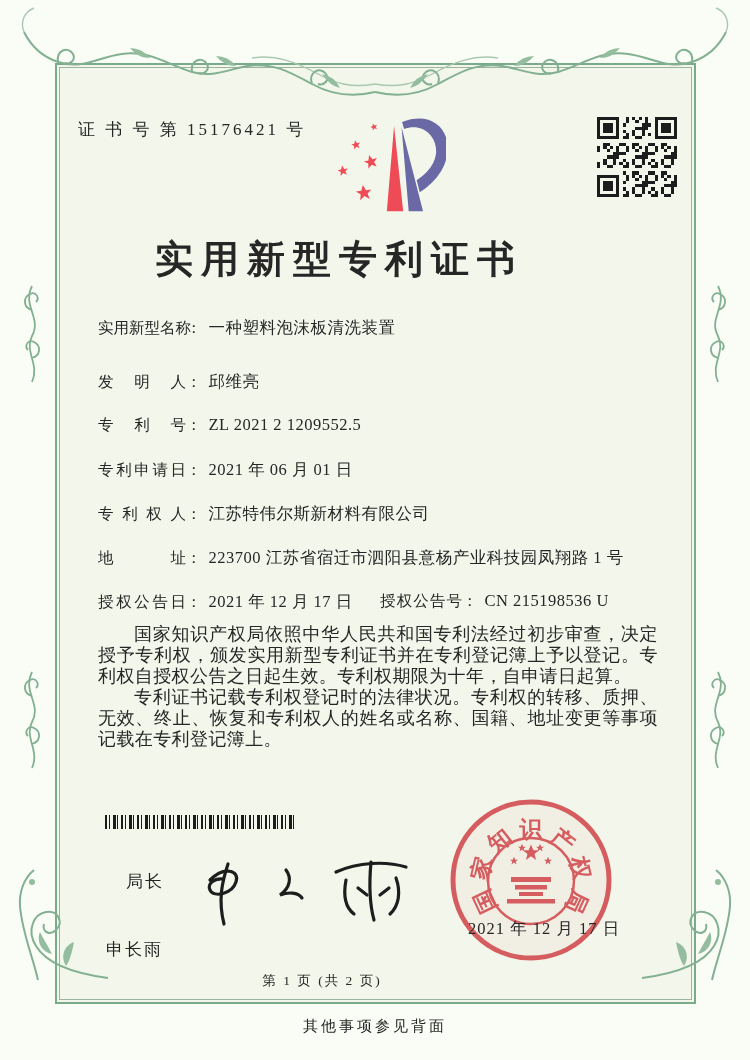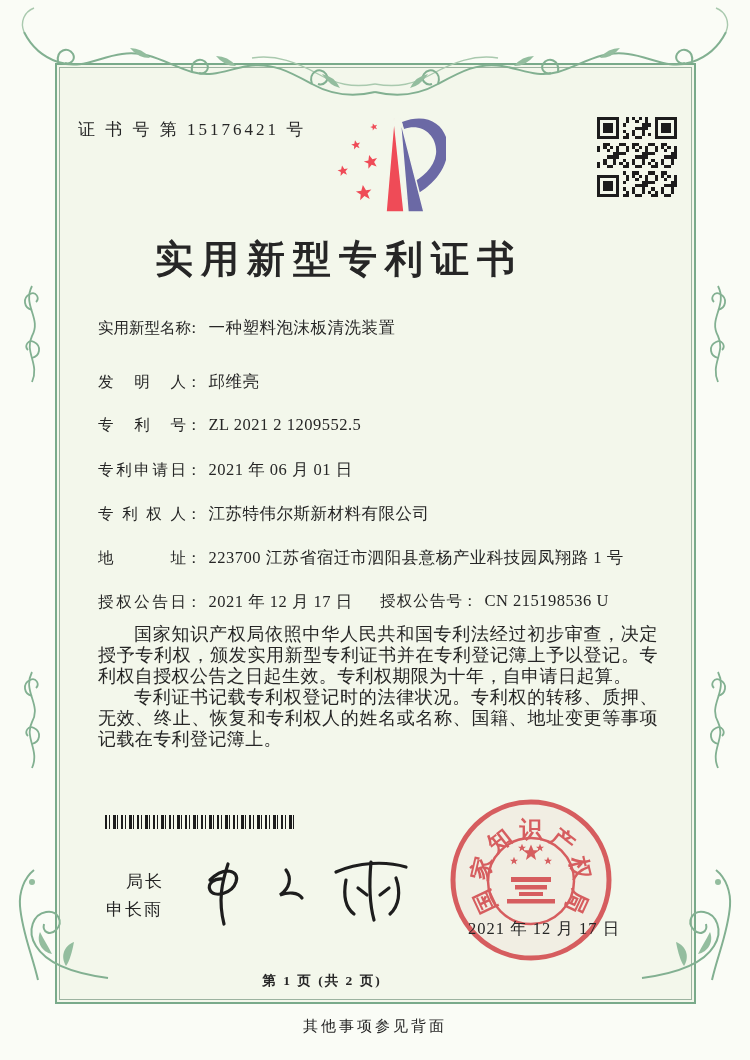--- a/index.html
+++ b/index.html
@@ -22,25 +22,25 @@
   .colon{font-size:15.5px;}
   .fvalue{font-size:16.5px;margin-left:7px;letter-spacing:0.5px;}
   .grant-col{left:380px;width:320px;}
   .grant-col .flabel{width:82px;}
   .paras{left:98px;top:624px;width:560px;}
   .paras p{margin:0;font-size:18px;line-height:21px;text-align:justify;text-indent:2em;letter-spacing:0.4px;}
   .barcode{left:105px;top:815px;width:192px;height:14px;
      background:repeating-linear-gradient(90deg,#1b1b1b 0 2px,#f3f7eb 2px 4px,#1b1b1b 4px 5px,
      #f3f7eb 5px 8px,#1b1b1b 8px 11px,#f3f7eb 11px 12px,#1b1b1b 12px 13px,#f3f7eb 13px 16px);}
   .sig-title{left:106px;top:870px;font-size:17px;letter-spacing:2px;margin-left:20px;}
-  .sig-name{left:106px;top:898px;font-size:17px;letter-spacing:2px;}
+  .sig-name{left:106px;top:938px;font-size:17px;letter-spacing:2px;}
   .signature{left:190px;top:848px;width:235px;height:88px;}
   .seal{left:448px;top:797px;width:166px;height:166px;mix-blend-mode:multiply;opacity:.93;z-index:3;}
   .seal-date{left:468px;top:918px;font-size:16.5px;letter-spacing:1px;z-index:4;}
-  .page-num{left:0;top:972px;width:644px;text-align:center;font-size:13.5px;letter-spacing:2px;font-weight:bold;}
+  .page-num{left:0;top:972px;width:644px;text-align:center;font-size:13.5px;letter-spacing:2px;}
   .back-note{left:0;top:1017px;width:750px;text-align:center;font-size:15px;letter-spacing:3px;}
   svg{display:block;}
 </style>
 </head>
 <body>
 
 <div class="page">
 
   <svg width="0" height="0" style="position:absolute" aria-hidden="true">
     <defs>

